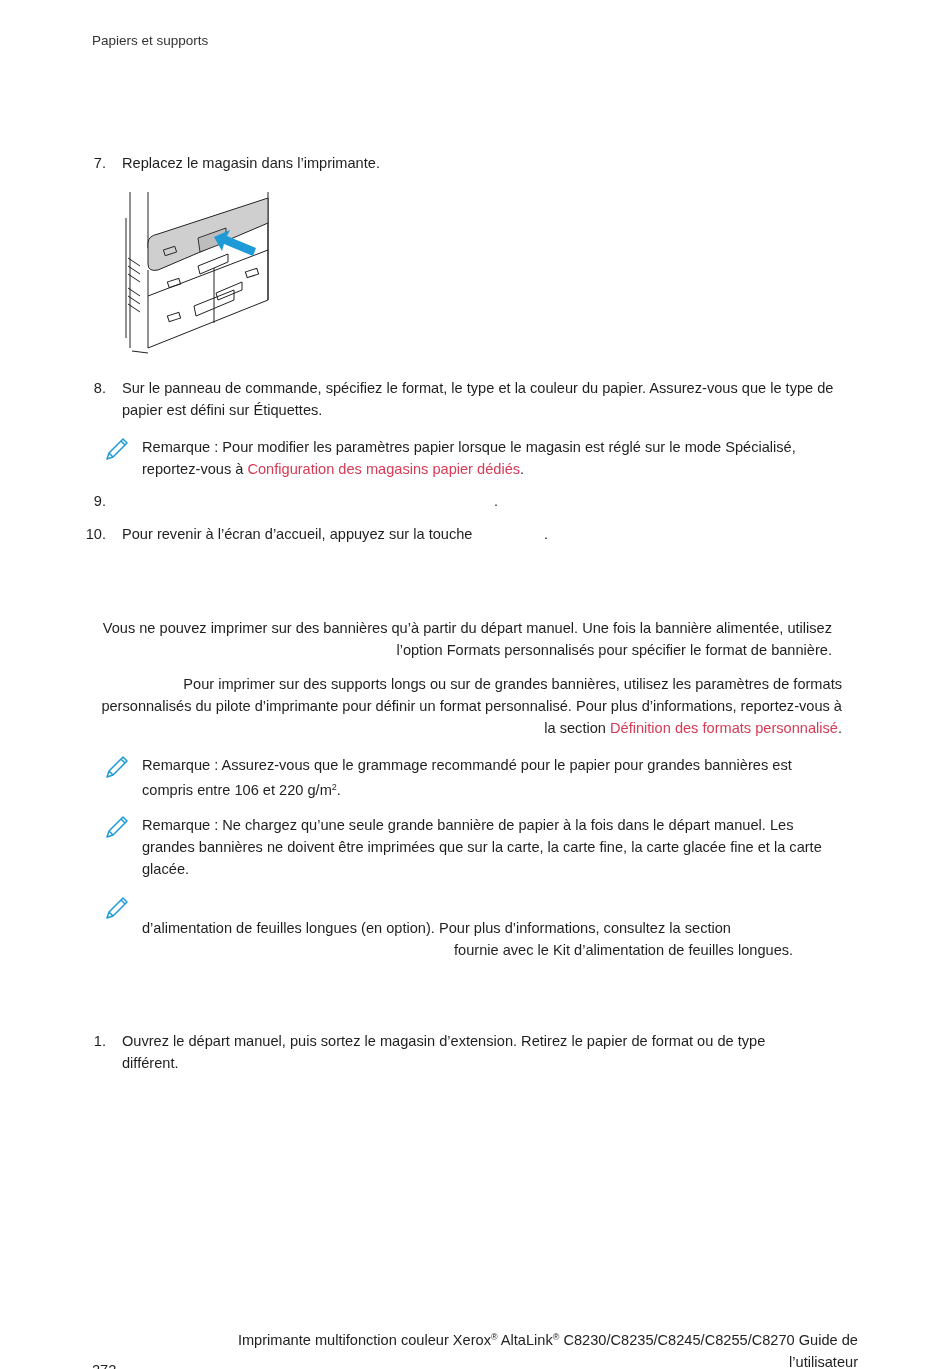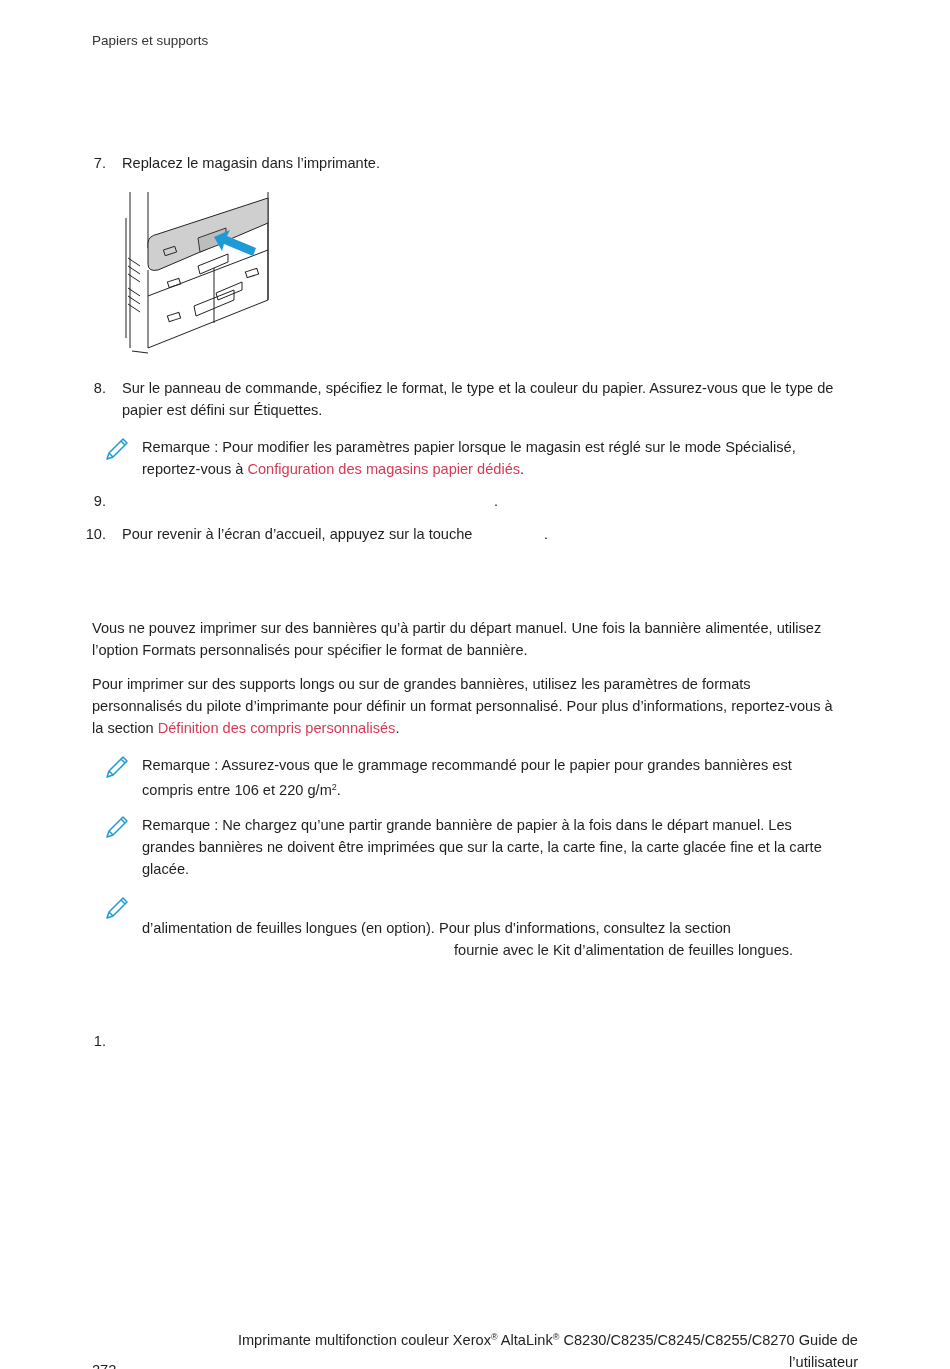--- a/index.html
+++ b/index.html
@@ -14,21 +14,21 @@
       overflow: hidden;
       font-family: "Liberation Sans", "DejaVu Sans", sans-serif;
       color: #222222;
     }
     .page { position: absolute; left: 0; top: 0; width: 950px; height: 1369px; }
     .abs { position: absolute; }
     .running-header {
       left: 92px; top: 33px;
       font-size: 13.5px; color: #333333;
     }
-    .body-text { font-size: 14.6px; line-height: 22px; color: #1f1f1f; }
+    .body-text { font-size: 14.6px; line-height: 22px; color: #1f1f1f; text-align: right; }
     .step-num { position: absolute; font-size: 14.6px; line-height: 22px; color: #1f1f1f; text-align: right; width: 30px; }
     .step-text { position: absolute; font-size: 14.6px; line-height: 22px; color: #1f1f1f; }
     .link { color: #d63a55; }
     .note-icon { position: absolute; width: 26px; height: 26px; }
     .illustration { position: absolute; left: 118px; top: 188px; width: 155px; height: 168px; }
     .footer-num { left: 92px; top: 1326px; font-size: 14.6px; color: #222; margin-top: 36px; }
     .footer-title { right: 92px; top: 1326px; font-size: 14.6px; line-height: 22px; color: #222; text-align: right; width: 700px; }
     sup.reg { font-size: 9px; vertical-align: 5px; }
     sup.exp { font-size: 9px; vertical-align: 5px; }
   </style>
@@ -87,42 +87,43 @@
   <div class="step-num" style="left:76px; top:490px;">9.</div>
   <div class="step-text" style="left:494px; top:490px;">.</div>
 
   <div class="step-num" style="left:76px; top:523px;">10.</div>
   <div class="step-text" style="left:122px; top:523px;">Pour revenir à l’écran d’accueil, appuyez sur la touche</div>
   <div class="step-text" style="left:544px; top:523px;">.</div>
 
   <div class="abs body-text" style="left:92px; top:617px; width:740px;">Vous ne pouvez imprimer sur des bannières qu’à partir du départ manuel. Une fois la bannière alimentée, utilisez l’option Formats personnalisés pour spécifier le format de bannière.</div>
 
   <div class="abs body-text" style="left:92px; top:673px; width:750px;">
-    <span>Pour imprimer sur des supports longs ou sur de grandes bannières, utilisez les paramètres de formats personnalisés du pilote d’imprimante pour définir un format personnalisé. Pour plus d’informations, reportez-vous à la section </span><span class="link">Définition des compris personnalisés</span><span>.</span>
+    <span>Pour imprimer sur des supports longs ou sur de grandes bannières, utilisez les paramètres de formats personnalisés du pilote d’imprimante pour définir un format personnalisé. Pour plus d’informations, reportez-vous à la section </span><span class="link">Définition des formats personnalisé</span><span>.</span>
   </div>
 
   <svg class="note-icon" style="left:104px; top:754px;" viewBox="0 0 26 26">
     <path d="M3 23 L5 17 L19 3 L23 7 L9 21 Z M17 5 L21 9 M5 17 L9 21" fill="none" stroke="#1e9ad6" stroke-width="1.5" stroke-linejoin="round"></path>
   </svg>
   <div class="step-text" style="left:142px; top:754px; width:690px;">
     <span>Remarque : Assurez-vous que le grammage recommandé pour le papier pour grandes bannières est compris entre 106 et 220 g/m</span><sup class="exp">2</sup><span>.</span>
   </div>
 
   <svg class="note-icon" style="left:104px; top:814px;" viewBox="0 0 26 26">
     <path d="M3 23 L5 17 L19 3 L23 7 L9 21 Z M17 5 L21 9 M5 17 L9 21" fill="none" stroke="#1e9ad6" stroke-width="1.5" stroke-linejoin="round"></path>
   </svg>
-  <div class="step-text" style="left:142px; top:814px; width:695px;">Remarque : Ne chargez qu’une partir grande bannière de papier à la fois dans le départ manuel. Les grandes bannières ne doivent être imprimées que sur la carte, la carte fine, la carte glacée fine et la carte glacée.</div>
+  <div class="step-text" style="left:142px; top:814px; width:695px;">Remarque : Ne chargez qu’une seule grande bannière de papier à la fois dans le départ manuel. Les grandes bannières ne doivent être imprimées que sur la carte, la carte fine, la carte glacée fine et la carte glacée.</div>
 
   <svg class="note-icon" style="left:104px; top:895px;" viewBox="0 0 26 26">
     <path d="M3 23 L5 17 L19 3 L23 7 L9 21 Z M17 5 L21 9 M5 17 L9 21" fill="none" stroke="#1e9ad6" stroke-width="1.5" stroke-linejoin="round"></path>
   </svg>
   <div class="step-text" style="left:142px; top:917px; white-space:nowrap;">d’alimentation de feuilles longues (en option). Pour plus d’informations, consultez la section</div>
   <div class="step-text" style="left:454px; top:939px; white-space:nowrap;">fournie avec le Kit d’alimentation de feuilles longues.</div>
 
   <div class="step-num" style="left:76px; top:1030px;">1.</div>
+  <div class="step-text" style="left:122px; top:1030px; width:690px;">Ouvrez le départ manuel, puis sortez le magasin d’extension. Retirez le papier de format ou de type différent.</div>
 
   <div class="abs footer-num">272</div>
   <div class="abs footer-title">
     <span>Imprimante multifonction couleur Xerox</span><sup class="reg">®</sup><span> AltaLink</span><sup class="reg">®</sup><span> C8230/C8235/C8245/C8255/C8270 Guide de</span><br>
     <span>l’utilisateur</span>
   </div>
 
 </div>
 
 </body></html>

